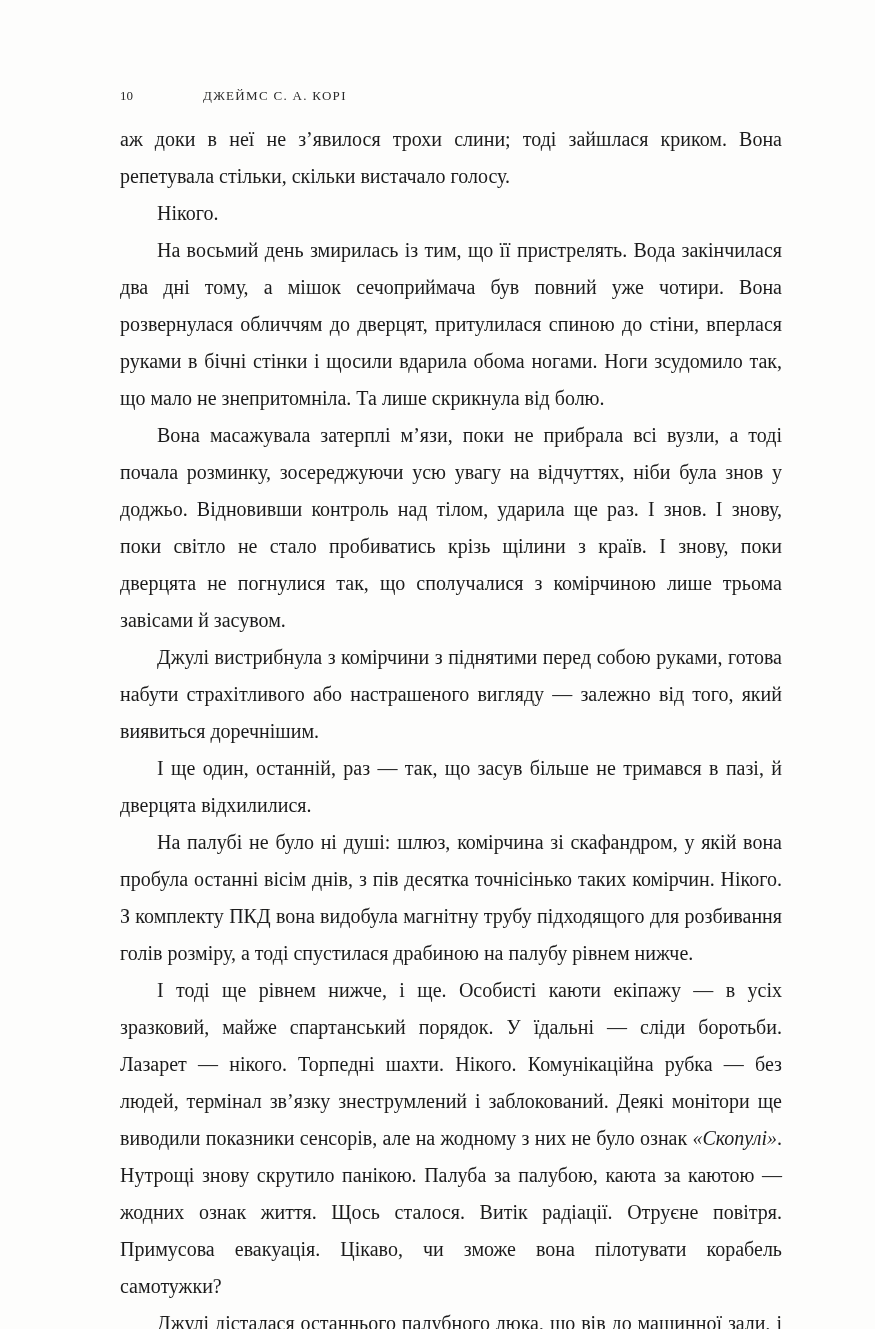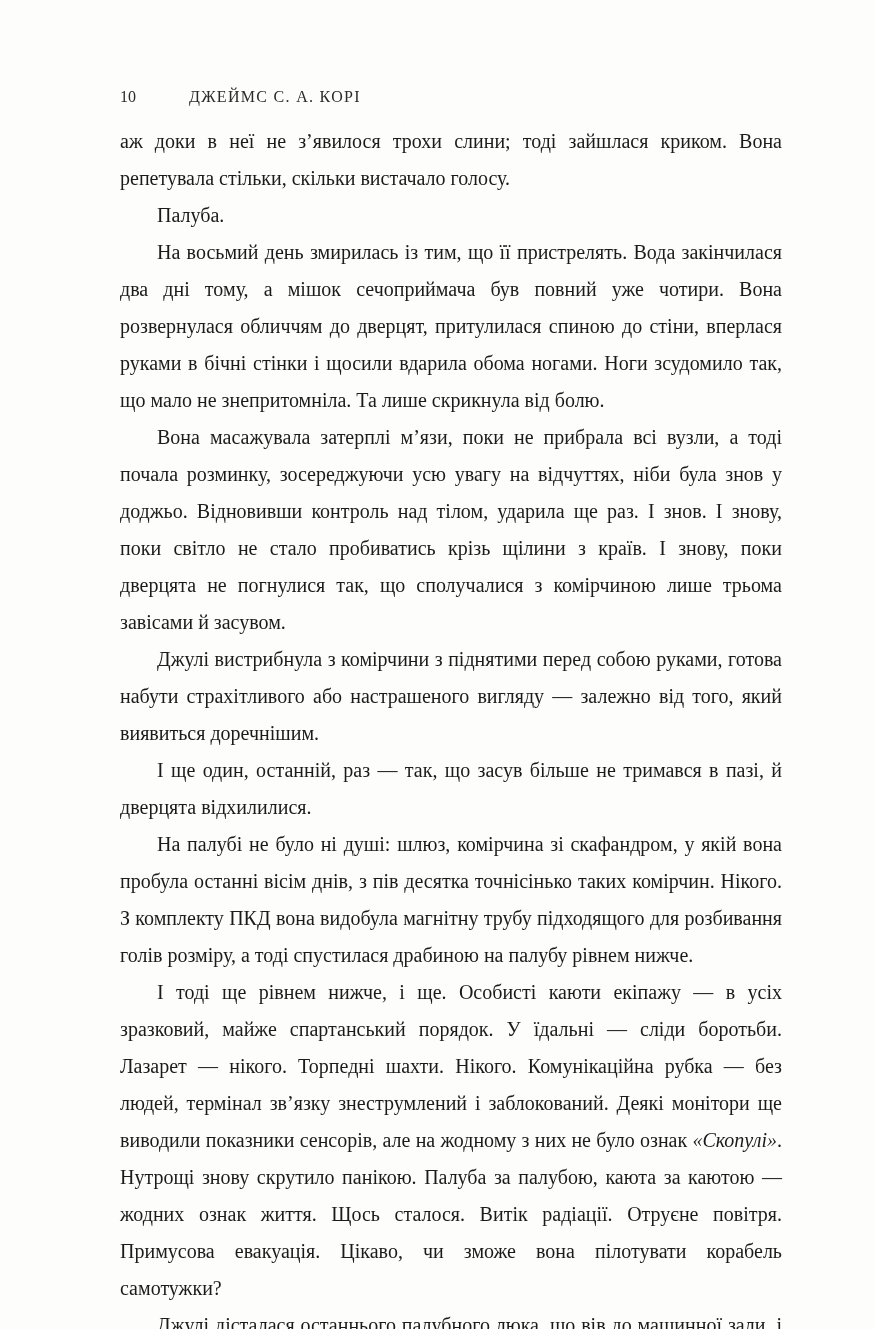--- a/index.html
+++ b/index.html
@@ -17,29 +17,29 @@
   }
   .page {
     box-sizing: border-box;
     width: 875px;
     height: 1329px;
     padding: 88px 93px 60px 120px;
   }
   .running-head {
     display: flex;
     align-items: center;
-    font-size: 16px;
+    font-size: 13px;
     color: #2a2a2a;
     margin-bottom: 17px;
   }
   .page-number {
     min-width: 22px;
   }
   .author {
-    margin-left: 47px;
+    margin-left: 61px;
     letter-spacing: 1.3px;
   }
   .body-text {
     font-size: 20px;
     line-height: 37px;
     text-align: justify;
     hyphens: auto;
     -webkit-hyphens: auto;
   }
   .body-text p.para {
@@ -57,21 +57,21 @@
 </head>
 <body>
 
 <div class="page">
   <header class="running-head">
     <span class="page-number">10</span>
     <span class="author">ДЖЕЙМС С. А. КОРІ</span>
   </header>
   <main class="body-text">
       <p class="para no-indent"><span>аж доки в неї не з’явилося трохи слини; тоді зайшлася криком. Вона репетувала стільки, скільки вистачало голосу.</span></p>
-      <p class="para"><span>Палуба.</span></p>
+      <p class="para"><span>Нікого.</span></p>
       <p class="para"><span>На восьмий день змирилась із тим, що її пристрелять. Вода закінчилася два дні тому, а мішок сечоприймача був повний уже чотири. Вона розвернулася обличчям до дверцят, притулилася спиною до стіни, вперлася руками в бічні стінки і щосили вдарила обома ногами. Ноги зсудомило так, що мало не знепритомніла. Та лише скрикнула від болю.</span></p>
       <p class="para"><span>Вона масажувала затерплі м’язи, поки не прибрала всі вузли, а тоді почала розминку, зосереджуючи усю увагу на відчуттях, ніби була знов у доджьо. Відновивши контроль над тілом, ударила ще раз. І знов. І знову, поки світло не стало пробиватись крізь щілини з країв. І знову, поки дверцята не погнулися так, що сполучалися з комірчиною лише трьома завісами й засувом.</span></p>
       <p class="para"><span>Джулі вистрибнула з комірчини з піднятими перед собою руками, готова набути страхітливого або настрашеного вигляду — залежно від того, який виявиться доречнішим.</span></p>
       <p class="para"><span>І ще один, останній, раз — так, що засув більше не тримався в пазі, й дверцята відхилилися.</span></p>
       <p class="para"><span>На палубі не було ні душі: шлюз, комірчина зі скафандром, у якій вона пробула останні вісім днів, з пів десятка точнісінько таких комірчин. Нікого. З комплекту ПКД вона видобула магнітну трубу підходящого для розбивання голів розміру, а тоді спустилася драбиною на палубу рівнем нижче.</span></p>
       <p class="para"><span>І тоді ще рівнем нижче, і ще. Особисті каюти екіпажу — в усіх зразковий, майже спартанський порядок. У їдальні — сліди боротьби. Лазарет — нікого. Торпедні шахти. Нікого. Комунікаційна рубка — без людей, термінал зв’язку знеструмлений і заблокований. Деякі монітори ще виводили показники сенсорів, але на жодному з них не було ознак </span><em>«Скопулі»</em><span>. Нутрощі знову скрутило панікою. Палуба за палубою, каюта за каютою — жодних ознак життя. Щось сталося. Витік радіації. Отруєне повітря. Примусова евакуація. Цікаво, чи зможе вона пілотувати корабель самотужки?</span></p>
       <p class="para"><span>Джулі дісталася останнього палубного люка, що вів до машинної зали, і зупинилася, коли той не відчинився автоматично. Чер-</span></p>
     </main>
 </div>
 

